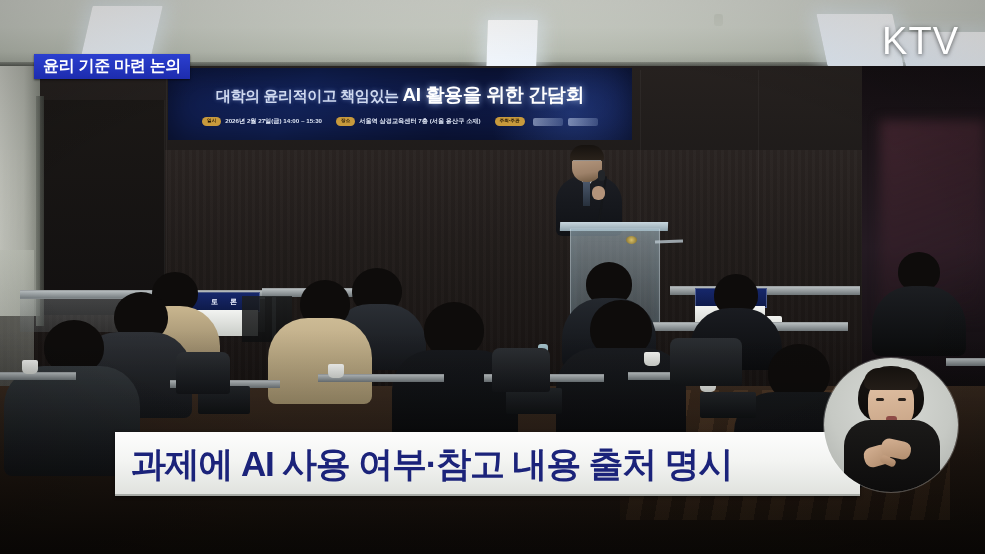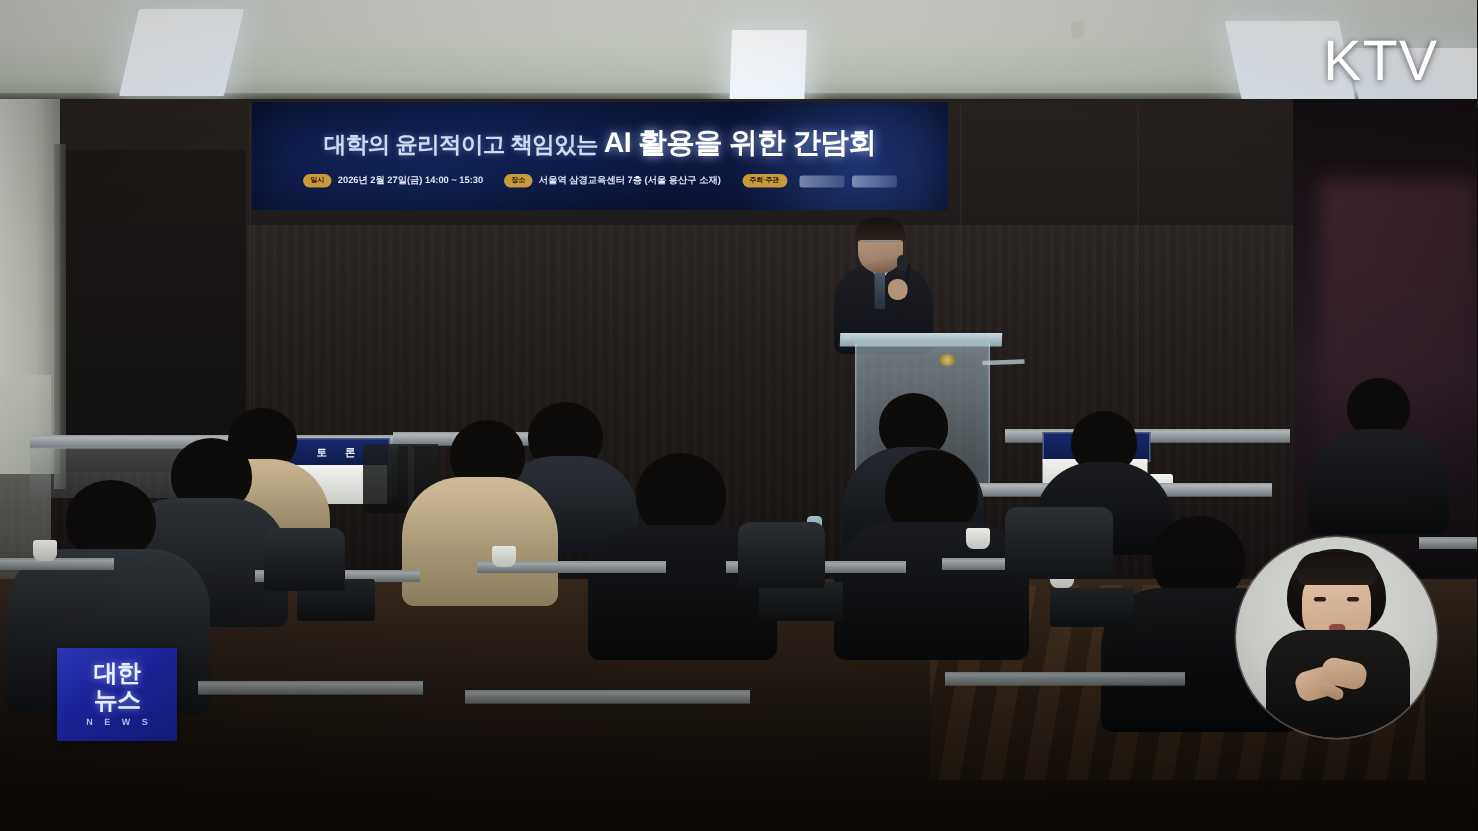--- a/index.html
+++ b/index.html
@@ -517,30 +517,30 @@
     <div class="chairback" style="left:176px;top:352px;width:54px;height:42px;"></div>
     <div class="chairback" style="left:492px;top:348px;width:58px;height:44px;"></div>
     <div class="chairback" style="left:670px;top:338px;width:72px;height:48px;"></div>
 
     <div class="dark-overlay"></div>
     <div class="vignette"></div>
   </div>
 
   <div class="title-block">
     <br>
+    <div class="title-line2">윤리 기준 마련 논의</div>
   </div>
 
   <div class="ktv-logo">KTV</div>
 
-
-  <div class="news-logo">
-    <div class="nl-k1">대한</div>
-    <div class="nl-k2">뉴스</div>
-    <div class="nl-sub">N E W S</div>
+  <div class="lower-third">
+    <div class="lt-text">과제에 AI 사용 여부·참고 내용 출처 명시</div>
+    <div class="lt-bottomline"></div>
   </div>
+
 
   <div class="signer">
     <div class="sg-hair"></div>
     <div class="sg-face"></div>
     <div class="sg-fringe"></div>
     <div class="sg-eye sg-eyeL"></div>
     <div class="sg-eye sg-eyeR"></div>
     <div class="sg-mouth"></div>
     <div class="sg-body"></div>
     <div class="sg-hand sg-handL"></div>

